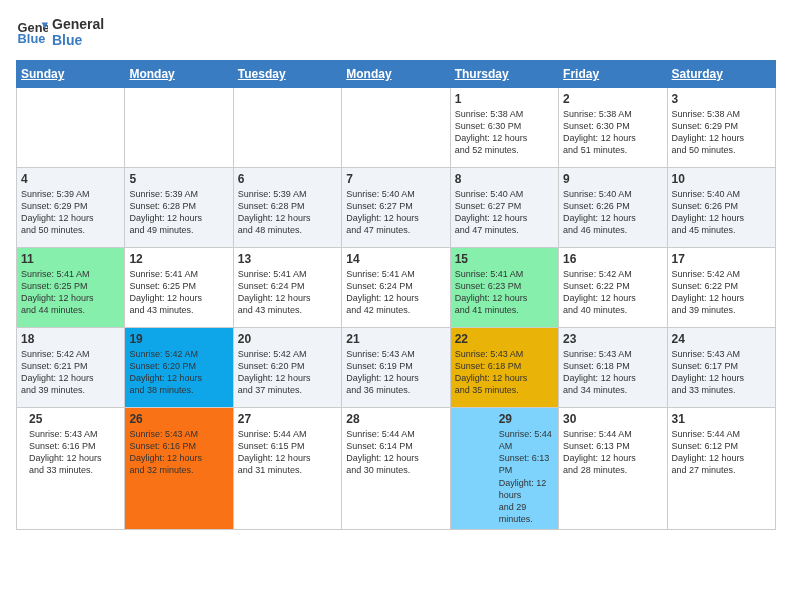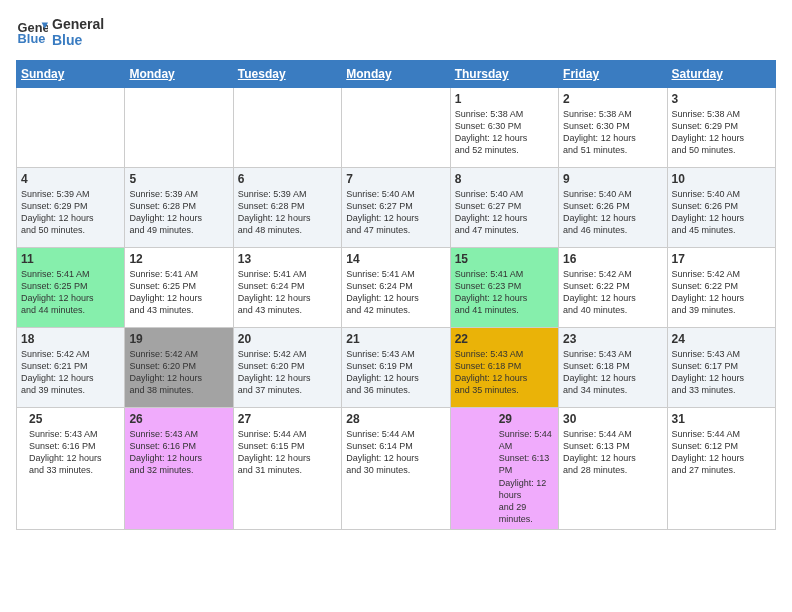--- a/index.html
+++ b/index.html
@@ -246,21 +246,21 @@
         </td>
       </tr>
       <tr>
         <td style="background-color: rgb(240, 244, 248);">
           <div class="day-num">18</div>
           <div class="day-detail" style="white-space: pre-line;">Sunrise: 5:42 AM
 Sunset: 6:21 PM
 Daylight: 12 hours
 and 39 minutes.</div>
         </td>
-        <td style="background-color: #a3a3a3;">
+        <td style="background-color: #0ea5e9;">
           <div class="day-num">19</div>
           <div class="day-detail" style="white-space: pre-line;">Sunrise: 5:42 AM
 Sunset: 6:20 PM
 Daylight: 12 hours
 and 38 minutes.</div>
         </td>
         <td style="background-color: rgb(240, 244, 248);">
           <div class="day-num">20</div>
           <div class="day-detail" style="white-space: pre-line;">Sunrise: 5:42 AM
 Sunset: 6:20 PM
@@ -297,42 +297,42 @@
         </td>
       </tr>
       <tr>
         <td style="background-color: rgb(255, 255, 255); padding-left: 12px;">
           <div class="day-num">25</div>
           <div class="day-detail" style="white-space: pre-line;">Sunrise: 5:43 AM
 Sunset: 6:16 PM
 Daylight: 12 hours
 and 33 minutes.</div>
         </td>
-        <td style="background-color: #f0abfc; margin-left: 16px;">
+        <td style="background-color: #f97316; margin-left: 16px;">
           <div class="day-num">26</div>
           <div class="day-detail" style="white-space: pre-line;">Sunrise: 5:43 AM
 Sunset: 6:16 PM
 Daylight: 12 hours
 and 32 minutes.</div>
         </td>
         <td style="background-color: rgb(255, 255, 255);">
           <div class="day-num">27</div>
           <div class="day-detail" style="white-space: pre-line;">Sunrise: 5:44 AM
 Sunset: 6:15 PM
 Daylight: 12 hours
 and 31 minutes.</div>
         </td>
         <td style="background-color: rgb(255, 255, 255);">
           <div class="day-num">28</div>
           <div class="day-detail" style="white-space: pre-line;">Sunrise: 5:44 AM
 Sunset: 6:14 PM
 Daylight: 12 hours
 and 30 minutes.</div>
         </td>
-        <td style="background-color: #f0abfc; padding-left: 48px;">
+        <td style="background-color: #7dd3fc; padding-left: 48px;">
           <div class="day-num">29</div>
           <div class="day-detail" style="white-space: pre-line;">Sunrise: 5:44 AM
 Sunset: 6:13 PM
 Daylight: 12 hours
 and 29 minutes.</div>
         </td>
         <td style="background-color: rgb(255, 255, 255);">
           <div class="day-num">30</div>
           <div class="day-detail" style="white-space: pre-line;">Sunrise: 5:44 AM
 Sunset: 6:13 PM

